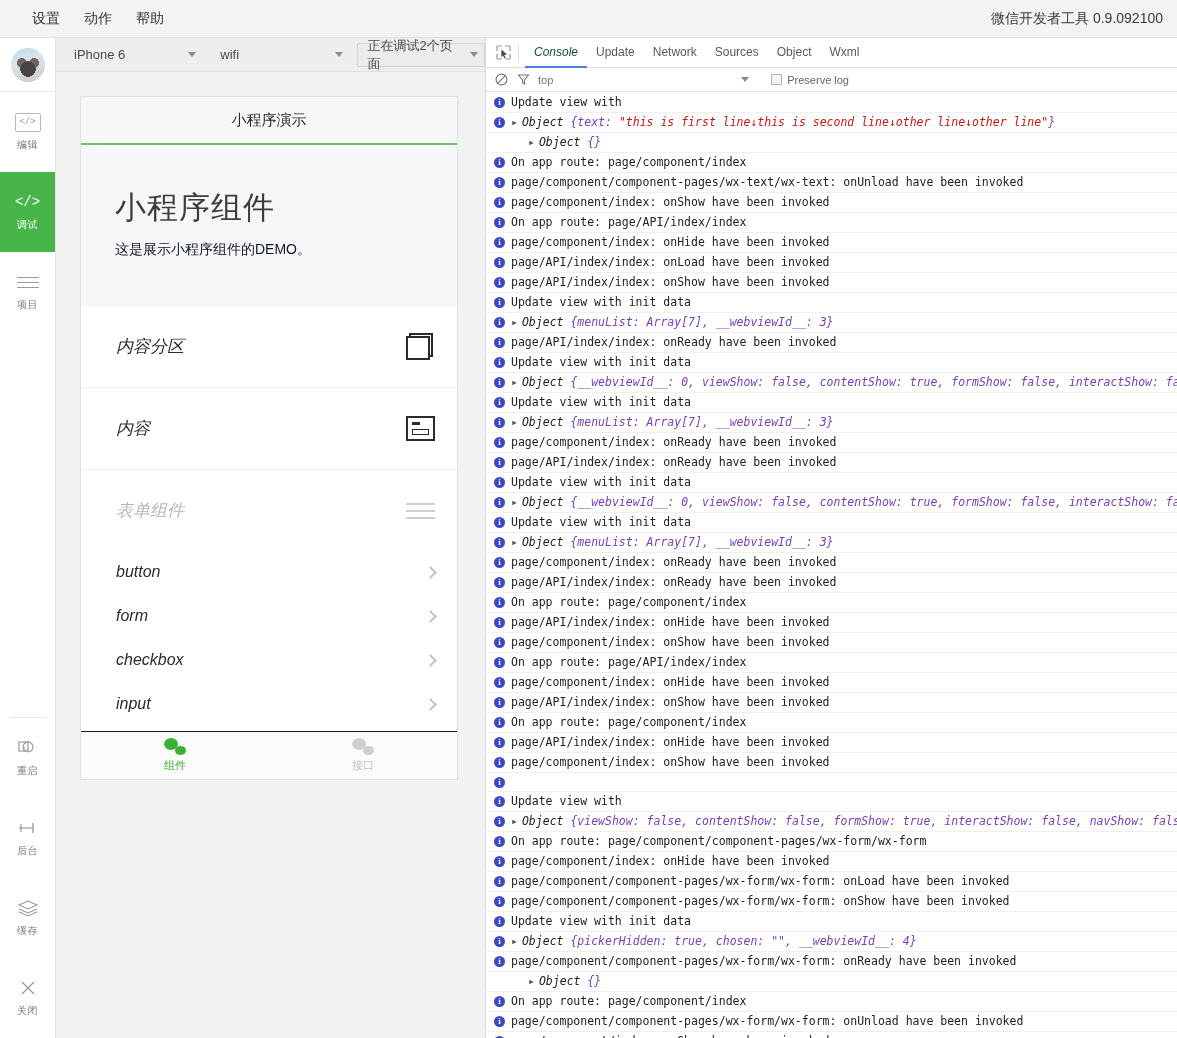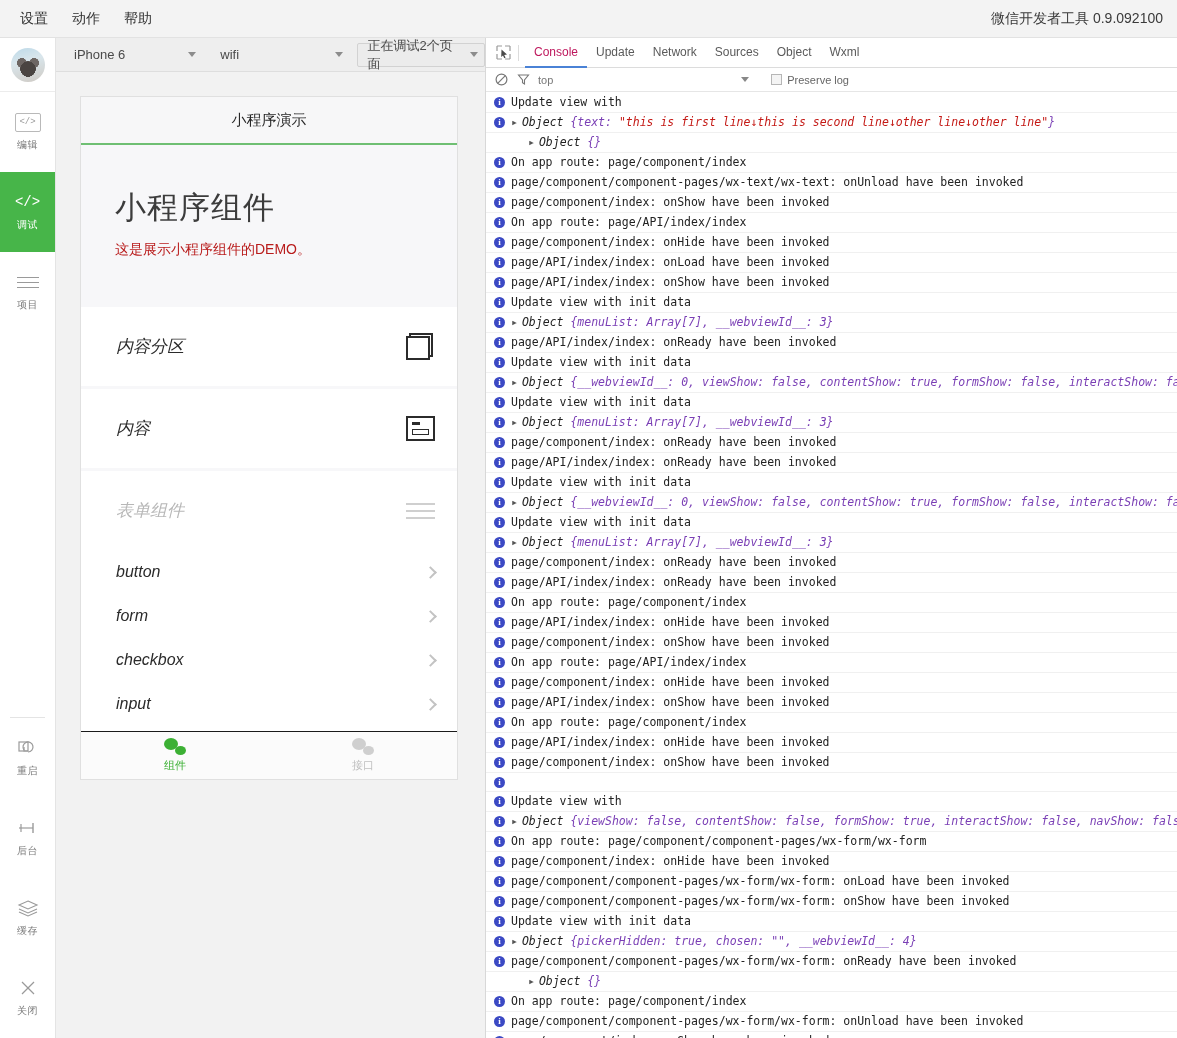--- a/index.html
+++ b/index.html
@@ -10,21 +10,21 @@
     overflow: hidden;
   }
 
   
   .menubar {
     position: absolute; top: 0; left: 0;
     width: 1177px; height: 38px;
     background: #f3f3f3;
     border-bottom: 1px solid #e2e2e2;
   }
-  .menubar .menu-items { position: absolute; left: 8px; top: 0; height: 38px; display: flex; align-items: center; }
+  .menubar .menu-items { position: absolute; left: 20px; top: 0; height: 38px; display: flex; align-items: center; }
   .menu-item {
     font-size: 14px; color: #333; padding: 4px 12px; cursor: default;
   }
   .app-title {
     position: absolute; right: 14px; top: 0; height: 38px;
     display: flex; align-items: center;
     font-size: 14px; color: #3a3a3a;
   }
 
   
@@ -101,21 +101,21 @@
   }
   .phone-nav {
     height: 48px; background: #f7f7f8;
     display: flex; align-items: center; justify-content: center;
     font-size: 15px; color: #262626;
     border-bottom: 2px solid #6fbf73;
   }
   .phone-body { height: 586px; overflow: hidden; background: #f7f7f9; position: relative; }
   .hero { padding: 42px 34px 34px 34px; }
   .hero-title { font-size: 31px; color: #3c3c3c; font-weight: normal; letter-spacing: 1px; }
-  .hero-sub { font-size: 14px; color: #b91c1c; margin-top: 12px; }
+  .hero-sub { font-size: 14px; color: #0f172a; margin-top: 12px; }
   .group { background: #ffffff; margin-top: 14px; font-style: italic; }
   .group.second { margin-top: 3px; }
   .row {
     height: 79px; display: flex; align-items: center;
     padding: 0 22px 0 35px; justify-content: space-between;
     background: #ffffff;
   }
   .row-label { font-size: 17px; color: #2b2b2b; }
   .row-label.dim { color: #b7b7b7; }
   .sq-icon { width: 29px; height: 28px; position: relative; }
@@ -166,21 +166,21 @@
   }
   .inspect-btn {
     width: 26px; height: 22px; display: flex; align-items: center; justify-content: center;
     cursor: pointer; color: #5a5a5a;
   }
   .tab-div { width: 1px; height: 16px; background: #dcdcdc; margin: 0 6px 0 2px; }
   .dev-tab {
     font-size: 12px; color: #5a5a5a; padding: 6px 9px 7px 9px; cursor: pointer;
     border-bottom: 2px solid transparent; margin-bottom: -1px;
   }
-  .dev-tab.active { color: #be185d; border-bottom-color: #4a82d6; }
+  .dev-tab.active { color: #14532d; border-bottom-color: #4a82d6; font-style: italic; }
   .console-filterbar {
     height: 24px; display: flex; align-items: center; gap: 8px;
     padding: 0 8px; border-bottom: 1px solid #e6e6e6; background: #fff;
     font-size: 11px; color: #666;
   }
   .ic { width: 14px; height: 14px; display: flex; align-items: center; justify-content: center; cursor: pointer; }
   .ctx-label { font-size: 11px; color: #777; }
   .ctx-caret {
     margin-left: auto; width: 0; height: 0;
     border-left: 4px solid transparent; border-right: 4px solid transparent;

